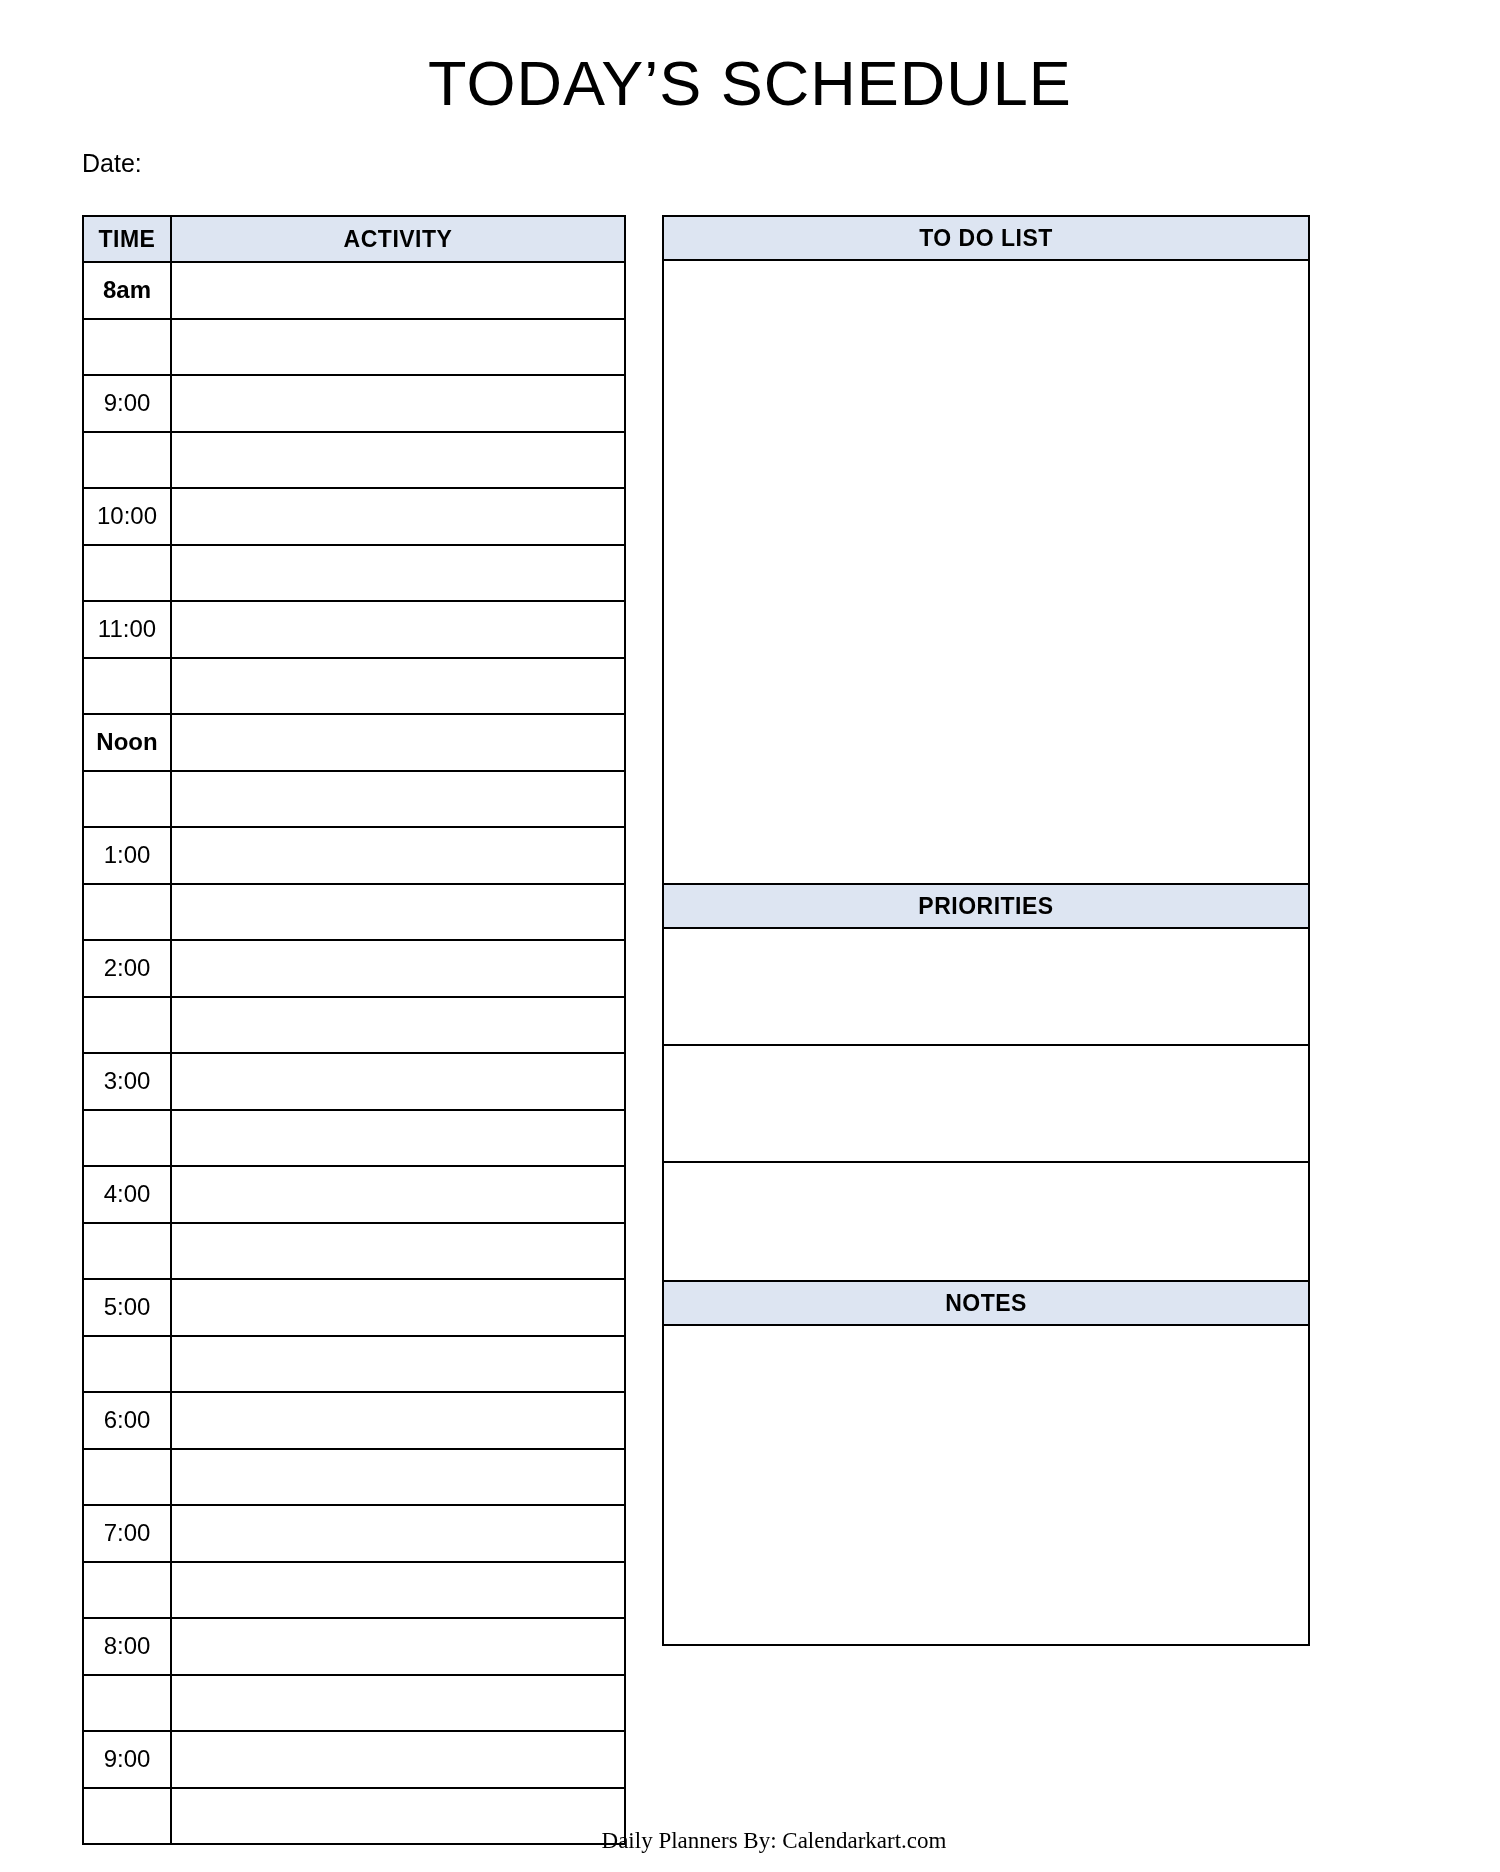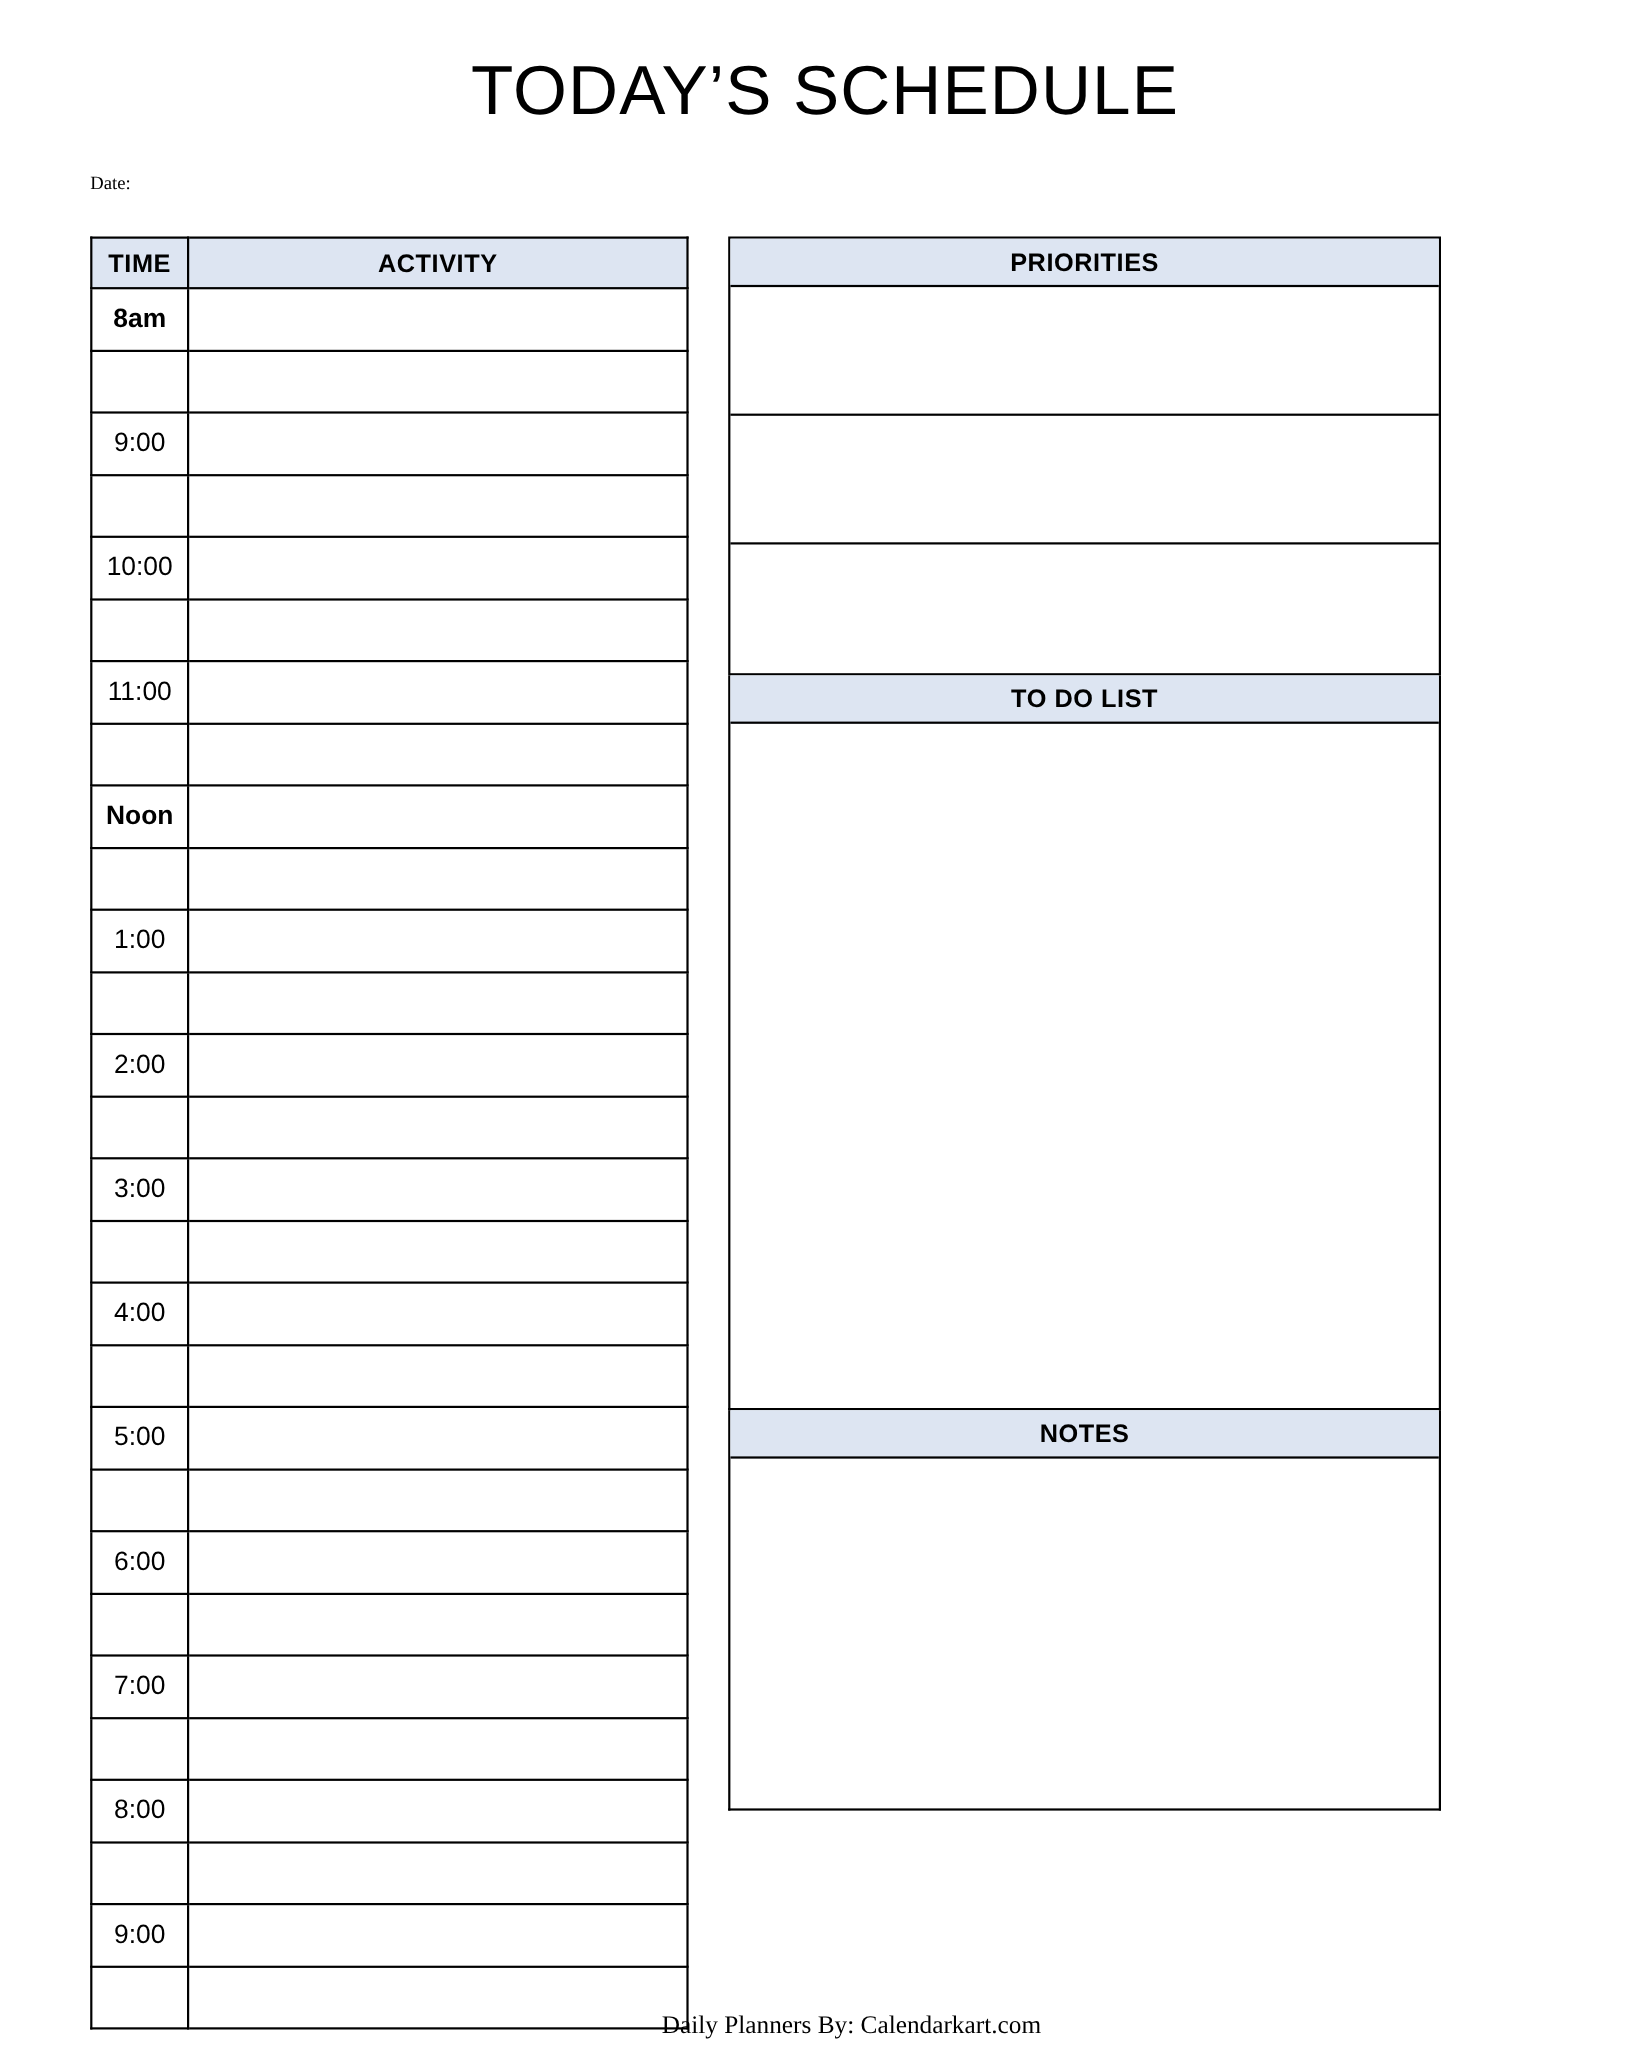--- a/index.html
+++ b/index.html
@@ -26,22 +26,22 @@
     font-size: 63px;
     font-weight: 400;
     letter-spacing: 1px;
     margin: 0;
     padding-top: 49px;
     line-height: 1.1;
     font-family: "Liberation Sans", sans-serif;
   }
   .date-row {
     margin: 28px 0 0 82px;
-    font-size: 17px;
-    font-family: Liberation Serif, serif;
+    font-size: 25px;
+    font-family: Liberation Sans, sans-serif;
   }
   .date-label {
     display: inline-block;
   }
   .date-value {
     display: inline-block;
     min-width: 300px;
     border-bottom: 0px solid #000;
     height: 26px;
   }
@@ -274,34 +274,34 @@
           <tr>
             <td class="time-cell"></td>
             <td class="activity-cell"></td>
           </tr>
         </tbody>
     </table>
 
     <div class="right">
 
       <div class="panel">
+        <div class="panel-header">TO DO LIST</div>
+        <div class="todo-body"></div>
+      </div>
+
+      <div class="panel">
         <div class="panel-header">PRIORITIES</div>
         <div class="priorities-body" id="priorities-body">
             <div class="prio-line"></div>
             <div class="prio-line"></div>
             <div class="prio-line"></div>
           </div>
       </div>
 
       <div class="panel">
-        <div class="panel-header">TO DO LIST</div>
-        <div class="todo-body"></div>
-      </div>
-
-      <div class="panel">
         <div class="panel-header">NOTES</div>
         <div class="notes-body"></div>
       </div>
 
     </div>
   </div>
 
   <div class="footer">Daily Planners By: Calendarkart.com</div>
 </div>
 

